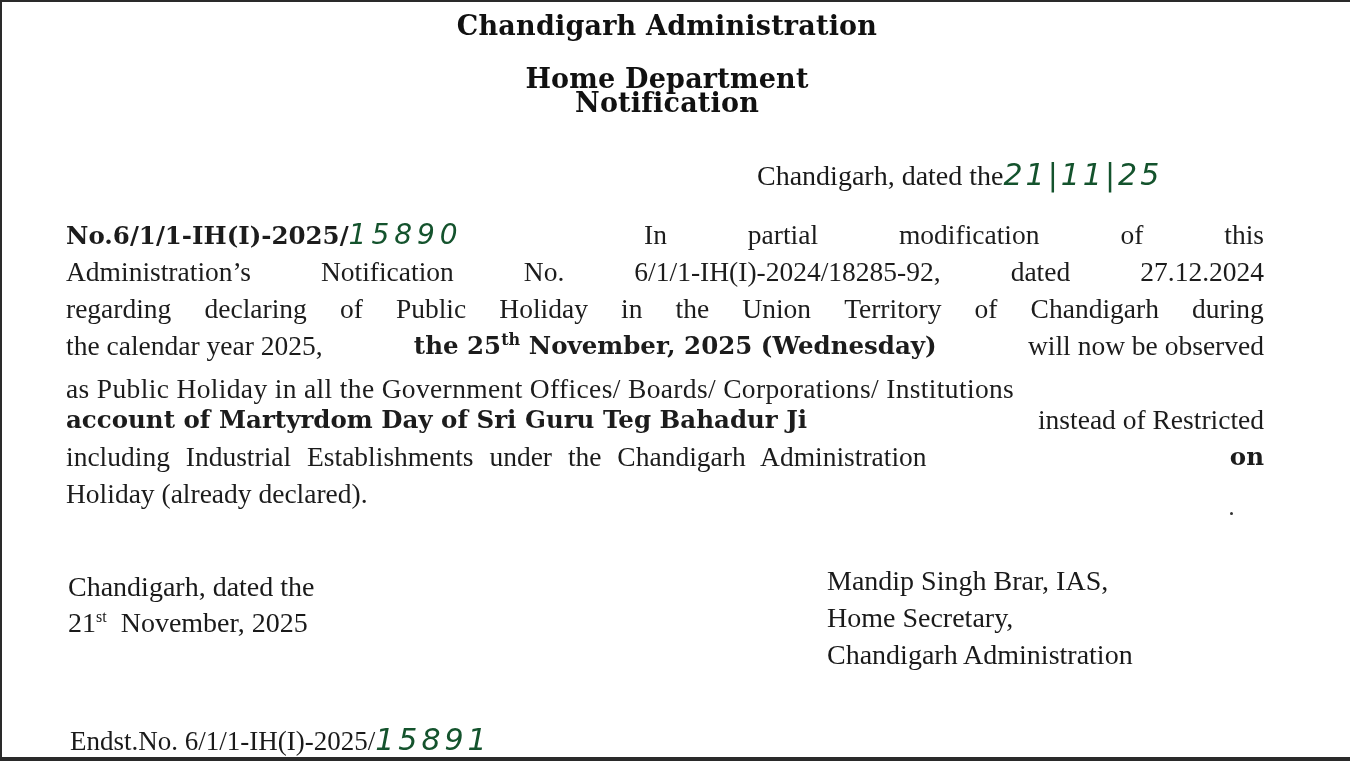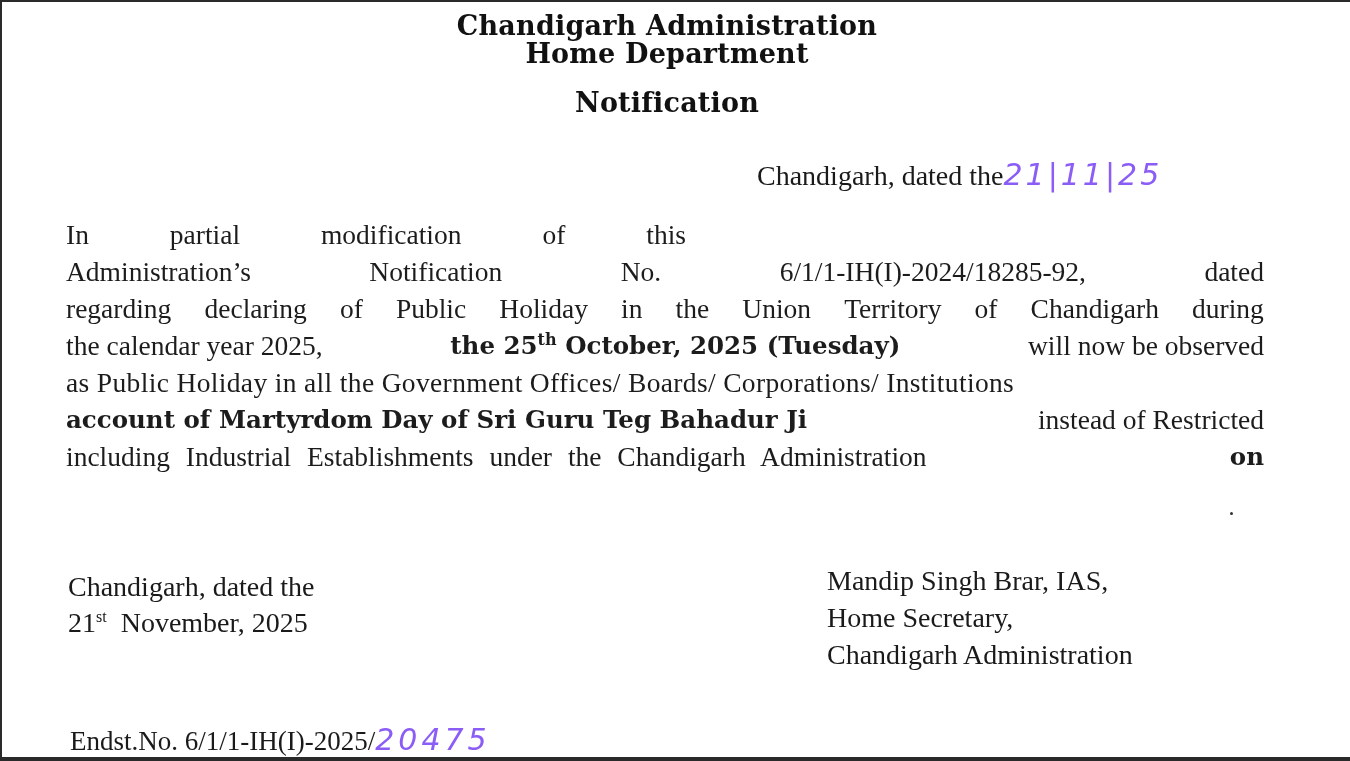--- a/index.html
+++ b/index.html
@@ -25,29 +25,29 @@
     .abs { position: absolute; white-space: nowrap; }
     .heading {
       left: 0; width: 1330px; text-align: center;
       font-family: "DejaVu Serif", "Liberation Serif", serif;
       font-weight: bold;
       font-size: 27px;
       letter-spacing: 0.2px;
       color: #111;
     }
     .h1 { top: 8px; }
-    .h2 { top: 36px; }
+    .h2 { top: 61px; }
     .h3 { top: 85px; }
 
     .hand {
       font-family: "DejaVu Sans", sans-serif;
       font-weight: normal;
       font-style: italic;
       letter-spacing: 3px;
-      color: #8b5cf6;
+      color: #14532d;
     }
     .dated-top {
       left: 755px; top: 155px;
       font-size: 28px;
     }
     .dated-top .hand { font-size: 30px; }
 
     .body-text {
       position: absolute;
       left: 64px;
@@ -100,78 +100,83 @@
   <div class="abs heading h1">Chandigarh Administration</div>
   <div class="abs heading h2">Home Department</div>
   <div class="abs heading h3">Notification</div>
 
   <div class="abs dated-top">
     <span>Chandigarh, dated the</span><span class="hand">21|11|25</span>
   </div>
 
   <div class="body-text" style="top:214px;">
     <div class="line">
+      <span><span class="ref-no">No.6/1/1-IH(I)-2025/</span><span class="hand" style="font-size:28px;letter-spacing:5px;">15890</span></span>
       <span style="display:flex;justify-content:space-between;width:620px;">
         <span>In</span>
         <span>partial</span>
         <span>modification</span>
         <span>of</span>
         <span>this</span>
       </span>
     </div>
     <div class="line">
       <span>Administration’s</span>
       <span>Notification</span>
       <span>No.</span>
       <span>6/1/1-IH(I)-2024/18285-92,</span>
       <span>dated</span>
+      <span>27.12.2024</span>
     </div>
     <div class="line">
       <span>regarding</span>
       <span>declaring</span>
       <span>of</span>
       <span>Public</span>
       <span>Holiday</span>
       <span>in</span>
       <span>the</span>
       <span>Union</span>
       <span>Territory</span>
       <span>of</span>
       <span>Chandigarh</span>
       <span>during</span>
     </div>
     <div class="line">
       <span>the calendar year 2025,</span>
-      <span class="b"><span>the 25</span><sup>th</sup> <span>October, 2025 (Tuesday)</span></span>
+      <span class="b"><span>the 25</span><sup>th</sup> <span>November, 2025 (Wednesday)</span></span>
       <span>will now be observed</span>
     </div>
     <div class="line">
-      <span style="letter-spacing:0.35px;">as Public Holiday in all the Government Offices/ Boards/ Corporations/ Institutions</span>
+      <span style="letter-spacing:0.35px;margin-top:6px;">as Public Holiday in all the Government Offices/ Boards/ Corporations/ Institutions</span>
     </div>
     <div class="line">
       <span class="b">account of Martyrdom Day of Sri Guru Teg Bahadur Ji</span>
       <span>instead of Restricted</span>
     </div>
     <div class="line">
       <span style="word-spacing:9px;">including Industrial Establishments under the Chandigarh Administration</span>
       <span class="b">on</span>
+    </div>
+    <div class="line last">
+      <span>Holiday (already declared).</span>
     </div>
   </div>
 
   <div class="abs speck"></div>
 
   <div class="abs sign-left">
     <div>Chandigarh, dated the</div>
     <div><span>21</span><sup>st</sup>&nbsp; <span>November, 2025</span></div>
   </div>
 
   <div class="abs sign-right">
     <div>Mandip Singh Brar, IAS,</div>
     <div>Home Secretary,</div>
     <div>Chandigarh Administration</div>
   </div>
 
   <div class="abs endst">
-    <span>Endst.No. 6/1/1-IH(I)-2025/</span><span class="hand">20475</span>
+    <span>Endst.No. 6/1/1-IH(I)-2025/</span><span class="hand">15891</span>
   </div>
 
 
 </div>
 
 </body></html>

